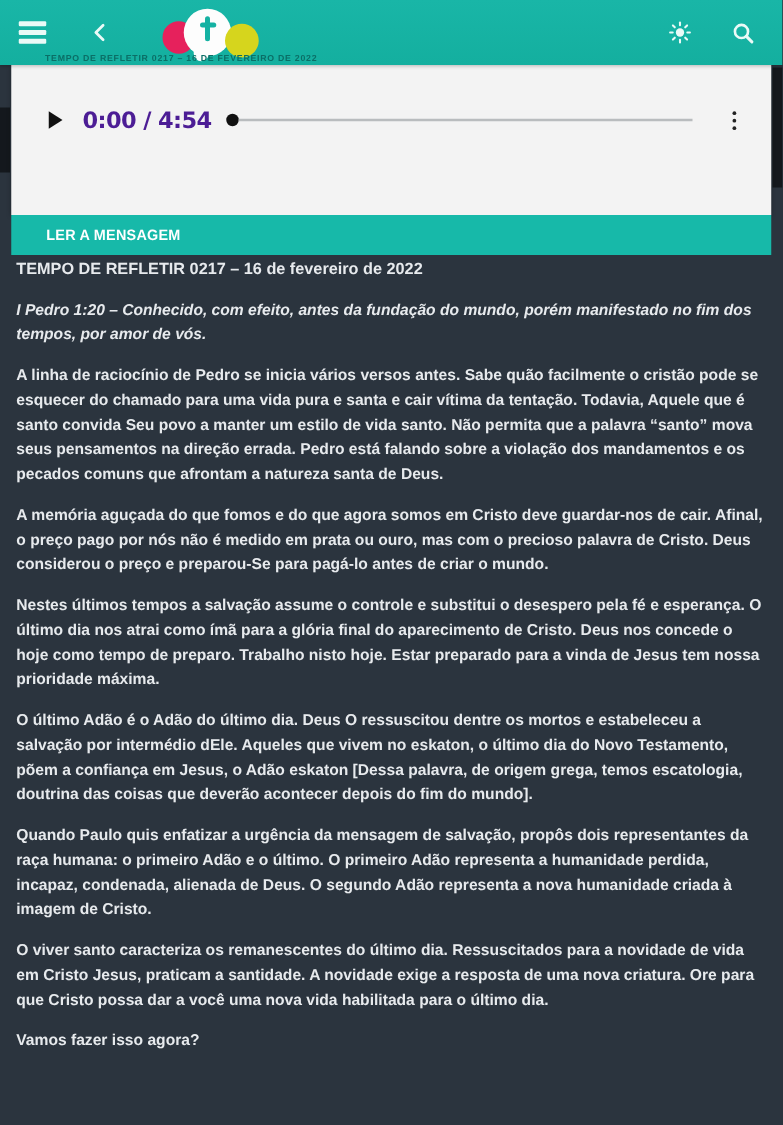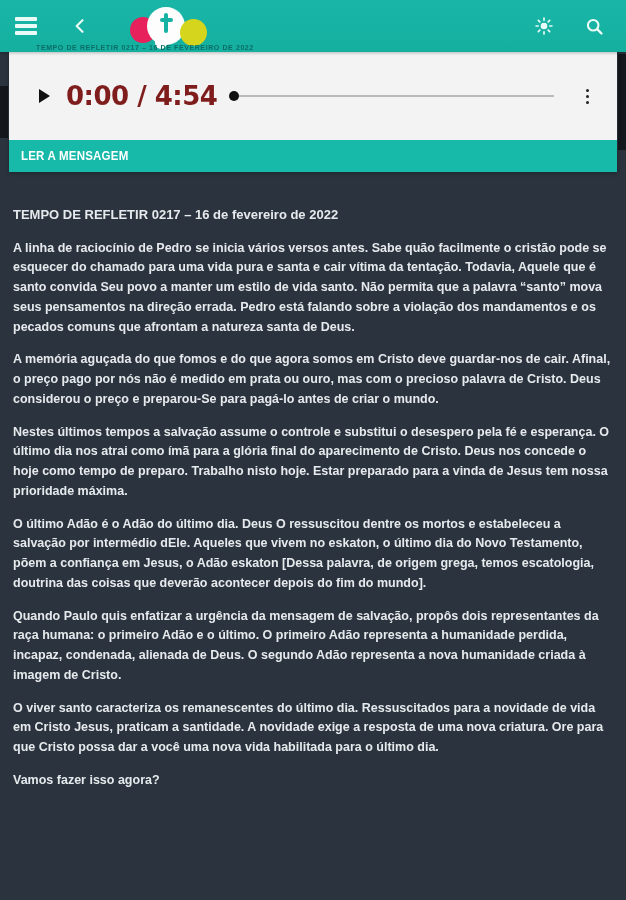--- a/index.html
+++ b/index.html
@@ -74,32 +74,32 @@
     height:88px; display:flex; align-items:center; padding:0 22px 0 30px;
   }
   .play-btn {
     width:0; height:0; cursor:pointer;
     border-top:7px solid transparent; border-bottom:7px solid transparent;
     border-left:11px solid #111;
   }
   .time {
     margin-left:16px;
     font-family:"DejaVu Sans", sans-serif;
-    font-size:26px; font-weight:bold; color:#7f1d1d;
+    font-size:18px; font-weight:bold; color:#4c1d95;
     letter-spacing:-0.5px; white-space:nowrap;
   }
   .slider { flex:1; display:flex; align-items:center; margin:0 26px 0 12px; cursor:pointer; }
   .slider-thumb { width:10px; height:10px; border-radius:50%; background:#111; flex:none; }
   .slider-track { flex:1; height:2px; background:#b9bcbe; }
   .kebab { display:flex; flex-direction:column; gap:3px; padding:6px; cursor:pointer; }
   .kebab i { width:3px; height:3px; border-radius:50%; background:#222; }
 
   .read-bar {
     height:32px; background:#17b9a9; display:flex; align-items:center;
-    padding-left:12px; cursor:pointer;
+    padding-left:28px; cursor:pointer;margin-top:32px;
   }
   .read-bar span {
     color:#fff; font-weight:bold; font-size:12px; letter-spacing:.2px;
     transform:scaleX(.96); transform-origin:left;
   }
 
   
   .article {
     position:absolute; top:172px; left:0; right:0; bottom:0;
     padding:33px 13px 0 13px; overflow:hidden;
@@ -177,20 +177,21 @@
         <i></i>
     </div>
   </div>
   <div class="read-bar">
     <span>LER A MENSAGEM</span>
   </div>
 </section>
 
 <main class="article">
   <p class="a-title">TEMPO DE REFLETIR 0217 – 16 de fevereiro de 2022</p>
+  <p class="a-verse">I Pedro 1:20 – Conhecido, com efeito, antes da fundação do mundo, porém manifestado no fim dos tempos, por amor de vós.</p>
   <p>A linha de raciocínio de Pedro se inicia vários versos antes. Sabe quão facilmente o cristão pode se esquecer do chamado para uma vida pura e santa e cair vítima da tentação. Todavia, Aquele que é santo convida Seu povo a manter um estilo de vida santo. Não permita que a palavra “santo” mova seus pensamentos na direção errada. Pedro está falando sobre a violação dos mandamentos e os pecados comuns que afrontam a natureza santa de Deus.</p>
   <p>A memória aguçada do que fomos e do que agora somos em Cristo deve guardar-nos de cair. Afinal, o preço pago por nós não é medido em prata ou ouro, mas com o precioso palavra de Cristo. Deus considerou o preço e preparou-Se para pagá-lo antes de criar o mundo.</p>
   <p>Nestes últimos tempos a salvação assume o controle e substitui o desespero pela fé e esperança. O último dia nos atrai como ímã para a glória final do aparecimento de Cristo. Deus nos concede o hoje como tempo de preparo. Trabalho nisto hoje. Estar preparado para a vinda de Jesus tem nossa prioridade máxima.</p>
   <p>O último Adão é o Adão do último dia. Deus O ressuscitou dentre os mortos e estabeleceu a salvação por intermédio dEle. Aqueles que vivem no eskaton, o último dia do Novo Testamento, põem a confiança em Jesus, o Adão eskaton [Dessa palavra, de origem grega, temos escatologia, doutrina das coisas que deverão acontecer depois do fim do mundo].</p>
   <p>Quando Paulo quis enfatizar a urgência da mensagem de salvação, propôs dois representantes da raça humana: o primeiro Adão e o último. O primeiro Adão representa a humanidade perdida, incapaz, condenada, alienada de Deus. O segundo Adão representa a nova humanidade criada à imagem de Cristo.</p>
   <p>O viver santo caracteriza os remanescentes do último dia. Ressuscitados para a novidade de vida em Cristo Jesus, praticam a santidade. A novidade exige a resposta de uma nova criatura. Ore para que Cristo possa dar a você uma nova vida habilitada para o último dia.</p>
   <p>Vamos fazer isso agora?</p>
 
 </main>
 

